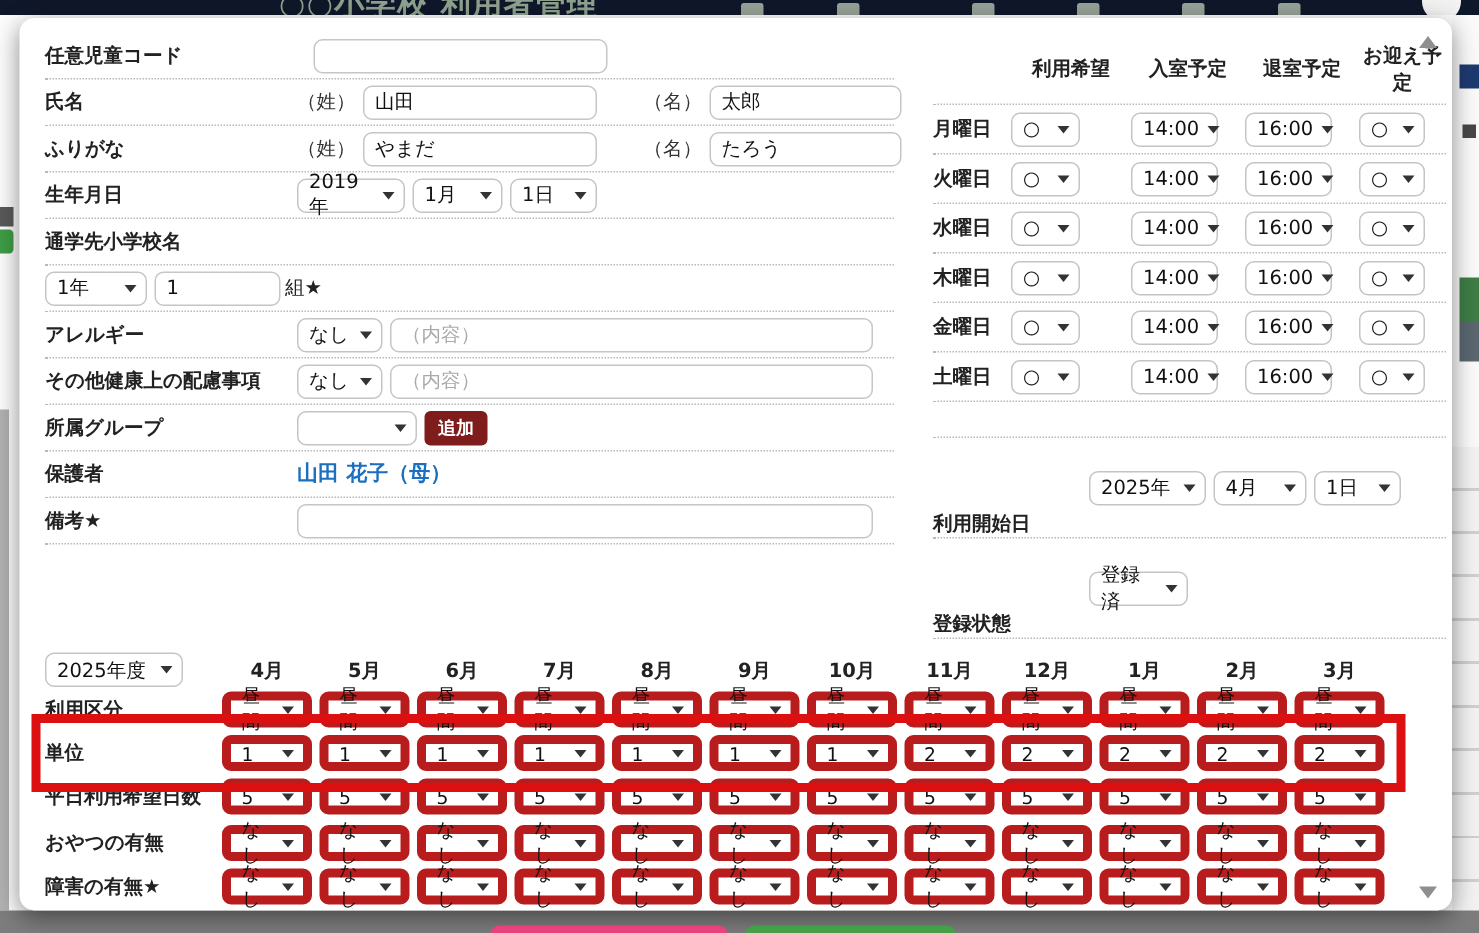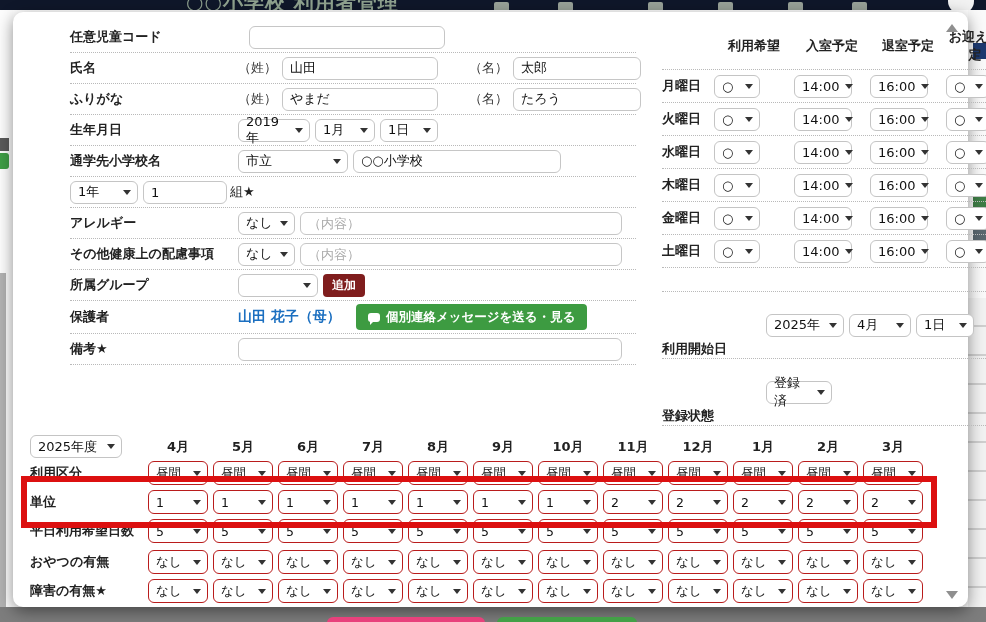--- a/index.html
+++ b/index.html
@@ -27,21 +27,21 @@
   
   .modal { position:absolute; left:13px; top:12px; width:955px; height:595px; background:#fff;
            border-radius:10px; box-shadow:0 4px 16px rgba(0,0,0,.45); z-index:10;
            padding:10px 34px 0 17px; }
   .modal-sb-up, .modal-sb-down { position:absolute; right:10px; width:0; height:0;
            border-left:6px solid transparent; border-right:6px solid transparent; cursor:pointer; }
   .modal-sb-up { top:12px; border-bottom:8px solid #8f8f8f; }
   .modal-sb-down { bottom:8px; border-top:8px solid #8f8f8f; }
 
   .top-area { display:flex; }
-  .left-form { width:566px; flex-shrink:0;margin-left:40px; }
+  .left-form { width:566px; flex-shrink:0; }
   .right-panel { flex:1; padding-left:26px; }
 
   
   .form-row { display:flex; align-items:center; min-height:31px; border-bottom:1px dotted #b9b9b9; padding:3px 0; }
   .form-label { width:168px; flex-shrink:0; font-size:13px; font-weight:bold; color:#222; }
   .ctl { display:flex; align-items:center; gap:5px; flex:1; }
   .paren { font-size:13px; color:#333; }
   .tin { border:1px solid #c6c6c6; border-radius:6px; height:23px; padding:0 7px; font-size:13px;
          color:#111; background:#fff; font-family:inherit; outline:none; }
   .tin::placeholder { color:#a9a9a9; }
@@ -71,21 +71,21 @@
   .rp-row { display:flex; align-items:center; min-height:39px; border-bottom:1px dotted #b9b9b9; }
   .rp-label { width:104px; flex-shrink:0; font-size:13px; font-weight:bold; color:#222;margin-top:48px; }
   .rp-row .sel { margin-right:5px; }
 
   
   .months { margin-top:9px; }
   .mrow { display:grid; grid-template-columns:113px repeat(12,60px); column-gap:5px; align-items:center; margin-bottom:5px; }
   .mrow-head { margin-bottom:3px; }
   .m-label { font-size:13px; font-weight:bold; color:#222; white-space:nowrap; overflow:hidden; }
   .m-month { font-size:13px; font-weight:bold; color:#222; text-align:center; }
-  .msel { width:100%; display:flex; align-items:center; justify-content:space-between; border:1px solid #b91c1c;
+  .msel { width:100%; display:flex; align-items:center; justify-content:space-between; border:6px solid #b91c1c;
           border-radius:6px; height:24px; padding:0 6px 0 7px; background:#fff; font-size:12.5px; color:#111; cursor:pointer; }
   .vals { display:contents; }
   .hl-row { position:relative; }
   .red-frame { position:absolute; left:-9px; right:-3px; top:-14px; bottom:-14px;
                border:6px solid #dc1010; pointer-events:none; z-index:5; }
 
   
   .actions { display:flex; justify-content:center; gap:12px; margin-top:14px; }
   .btn { height:41px; border:none; border-radius:6px; color:#fff; font-size:16px; font-weight:bold;
          display:inline-flex; align-items:center; gap:9px; padding:0 27px; cursor:pointer; font-family:inherit; }
@@ -168,27 +168,20 @@
               </span>
             <span class="sel" style="width:58px">
                 <span>1日</span>
                 <span class="chev"></span>
               </span>
           </div>
         </div>
 
         <div class="form-row">
           <span class="form-label">通学先小学校名</span>
-          <div class="ctl">
-            <span class="sel" style="width:110px">
-                <span>市立</span>
-                <span class="chev"></span>
-              </span>
-            <input class="tin" style="width: 208px;" value="○○小学校">
-          </div>
         </div>
 
         <div class="form-row">
           <div class="ctl">
             <span class="sel" style="width:68px">
                 <span>1年</span>
                 <span class="chev"></span>
               </span>
             <input class="tin" style="width: 84px;" value="1">
             <span class="suffix" style="margin-left:-2px">組★</span>
@@ -225,24 +218,20 @@
                 <span class="chev"></span>
               </span>
             <button class="add-btn">追加</button>
           </div>
         </div>
 
         <div class="form-row">
           <span class="form-label">保護者</span>
           <div class="ctl">
             <span class="guardian-link">山田 花子（母）</span>
-            <button class="msg-btn">
-              <span class="bubble"></span>
-              <span>個別連絡メッセージを送る・見る</span>
-            </button>
           </div>
         </div>
 
         <div class="form-row">
           <span class="form-label">備考★</span>
           <div class="ctl">
             <input class="tin" style="width: 384px;">
           </div>
         </div>
       </div>

